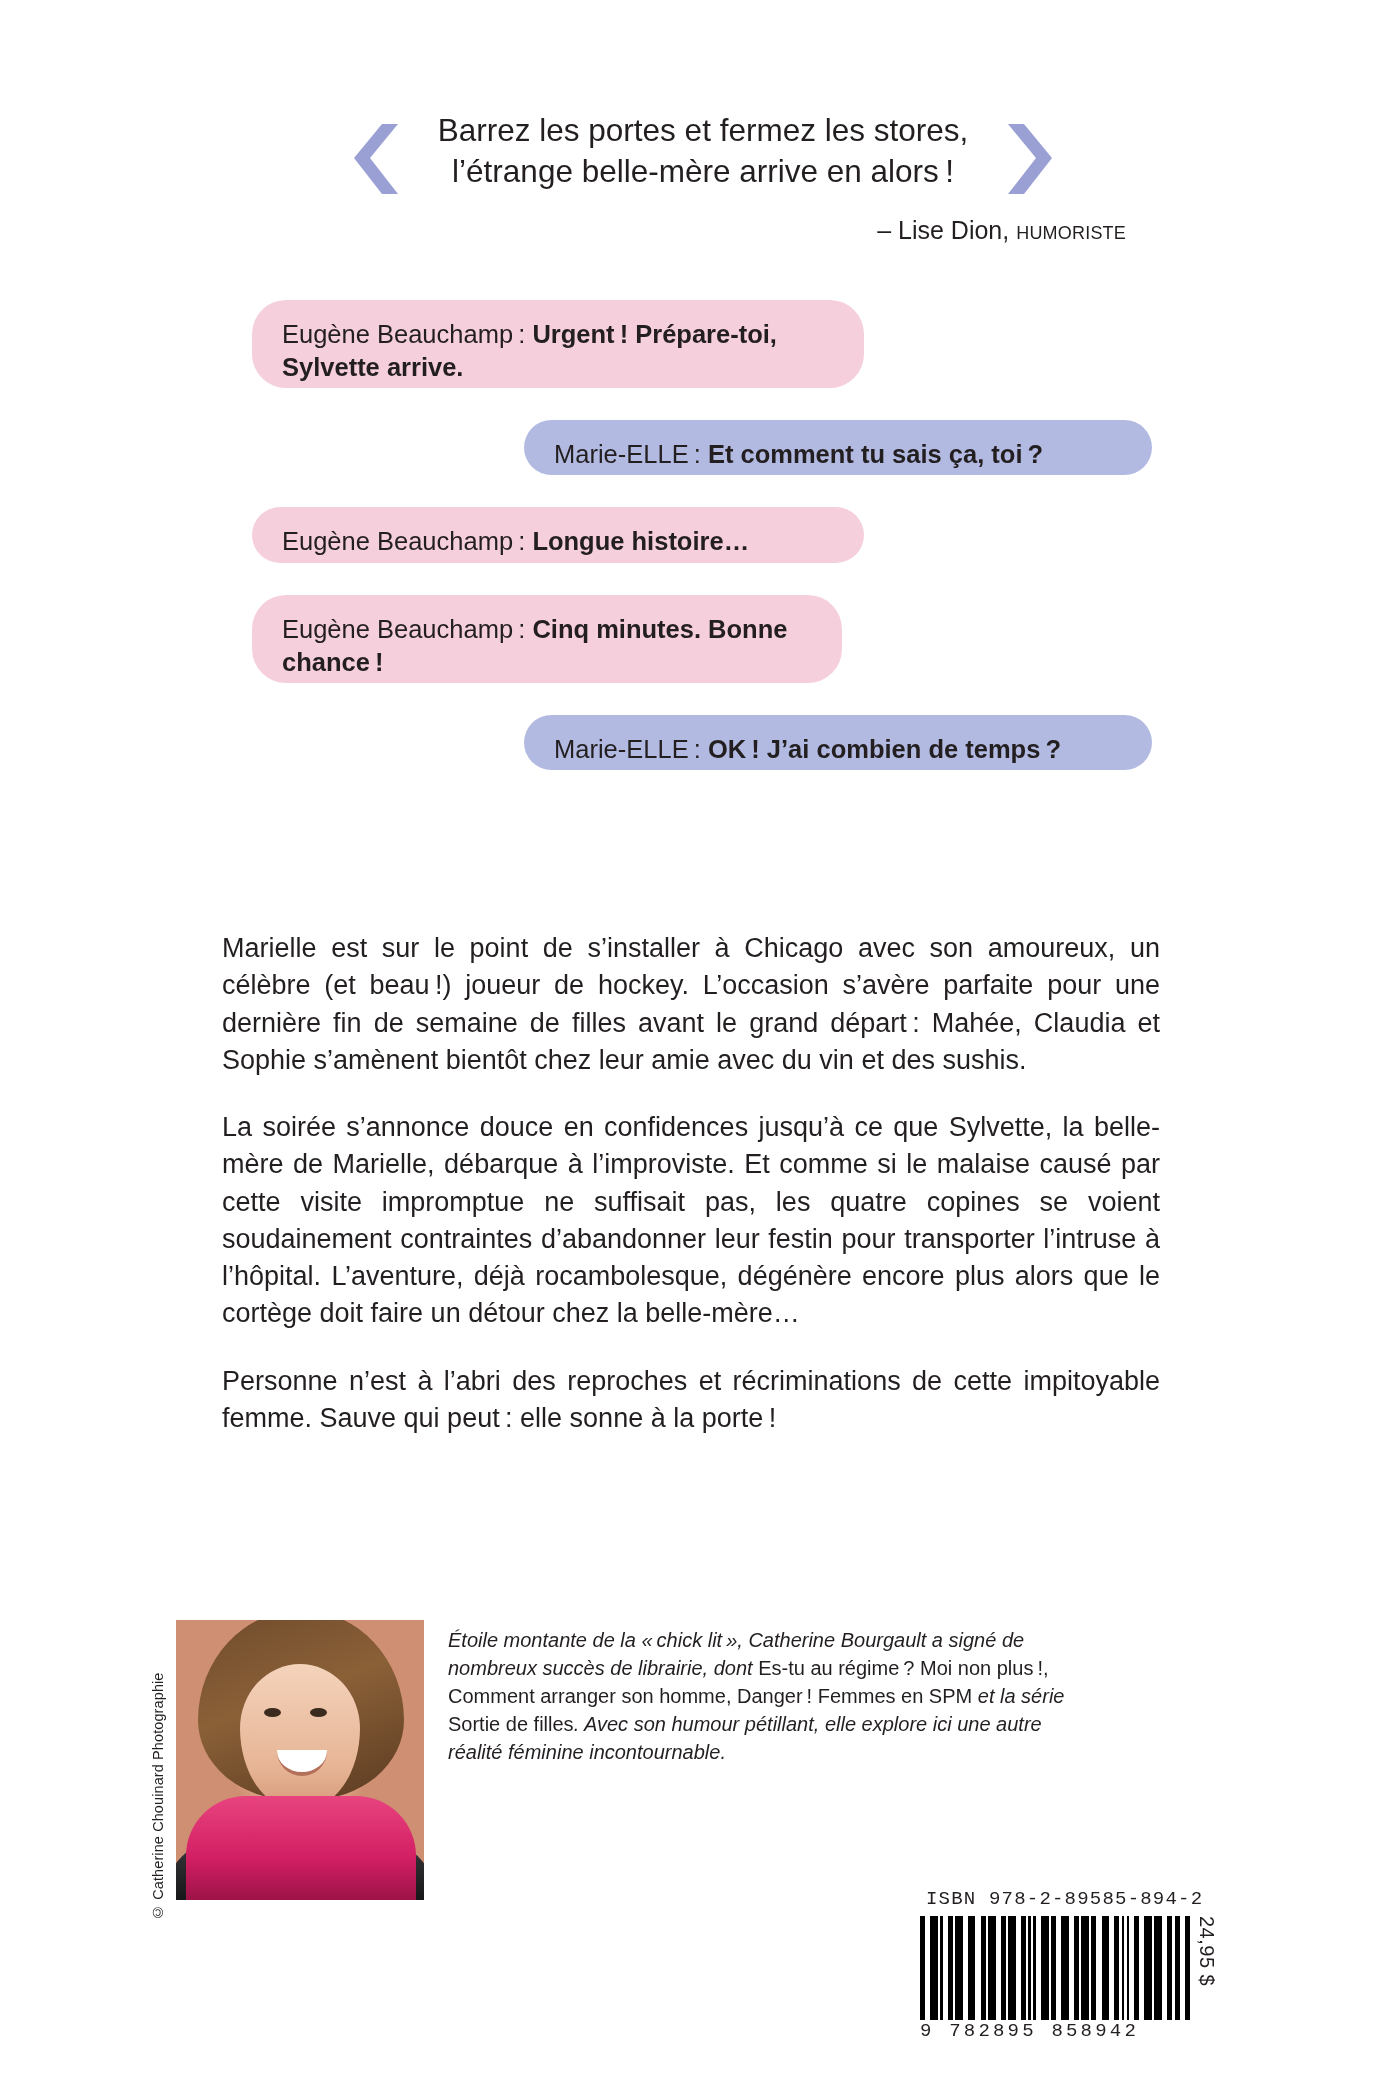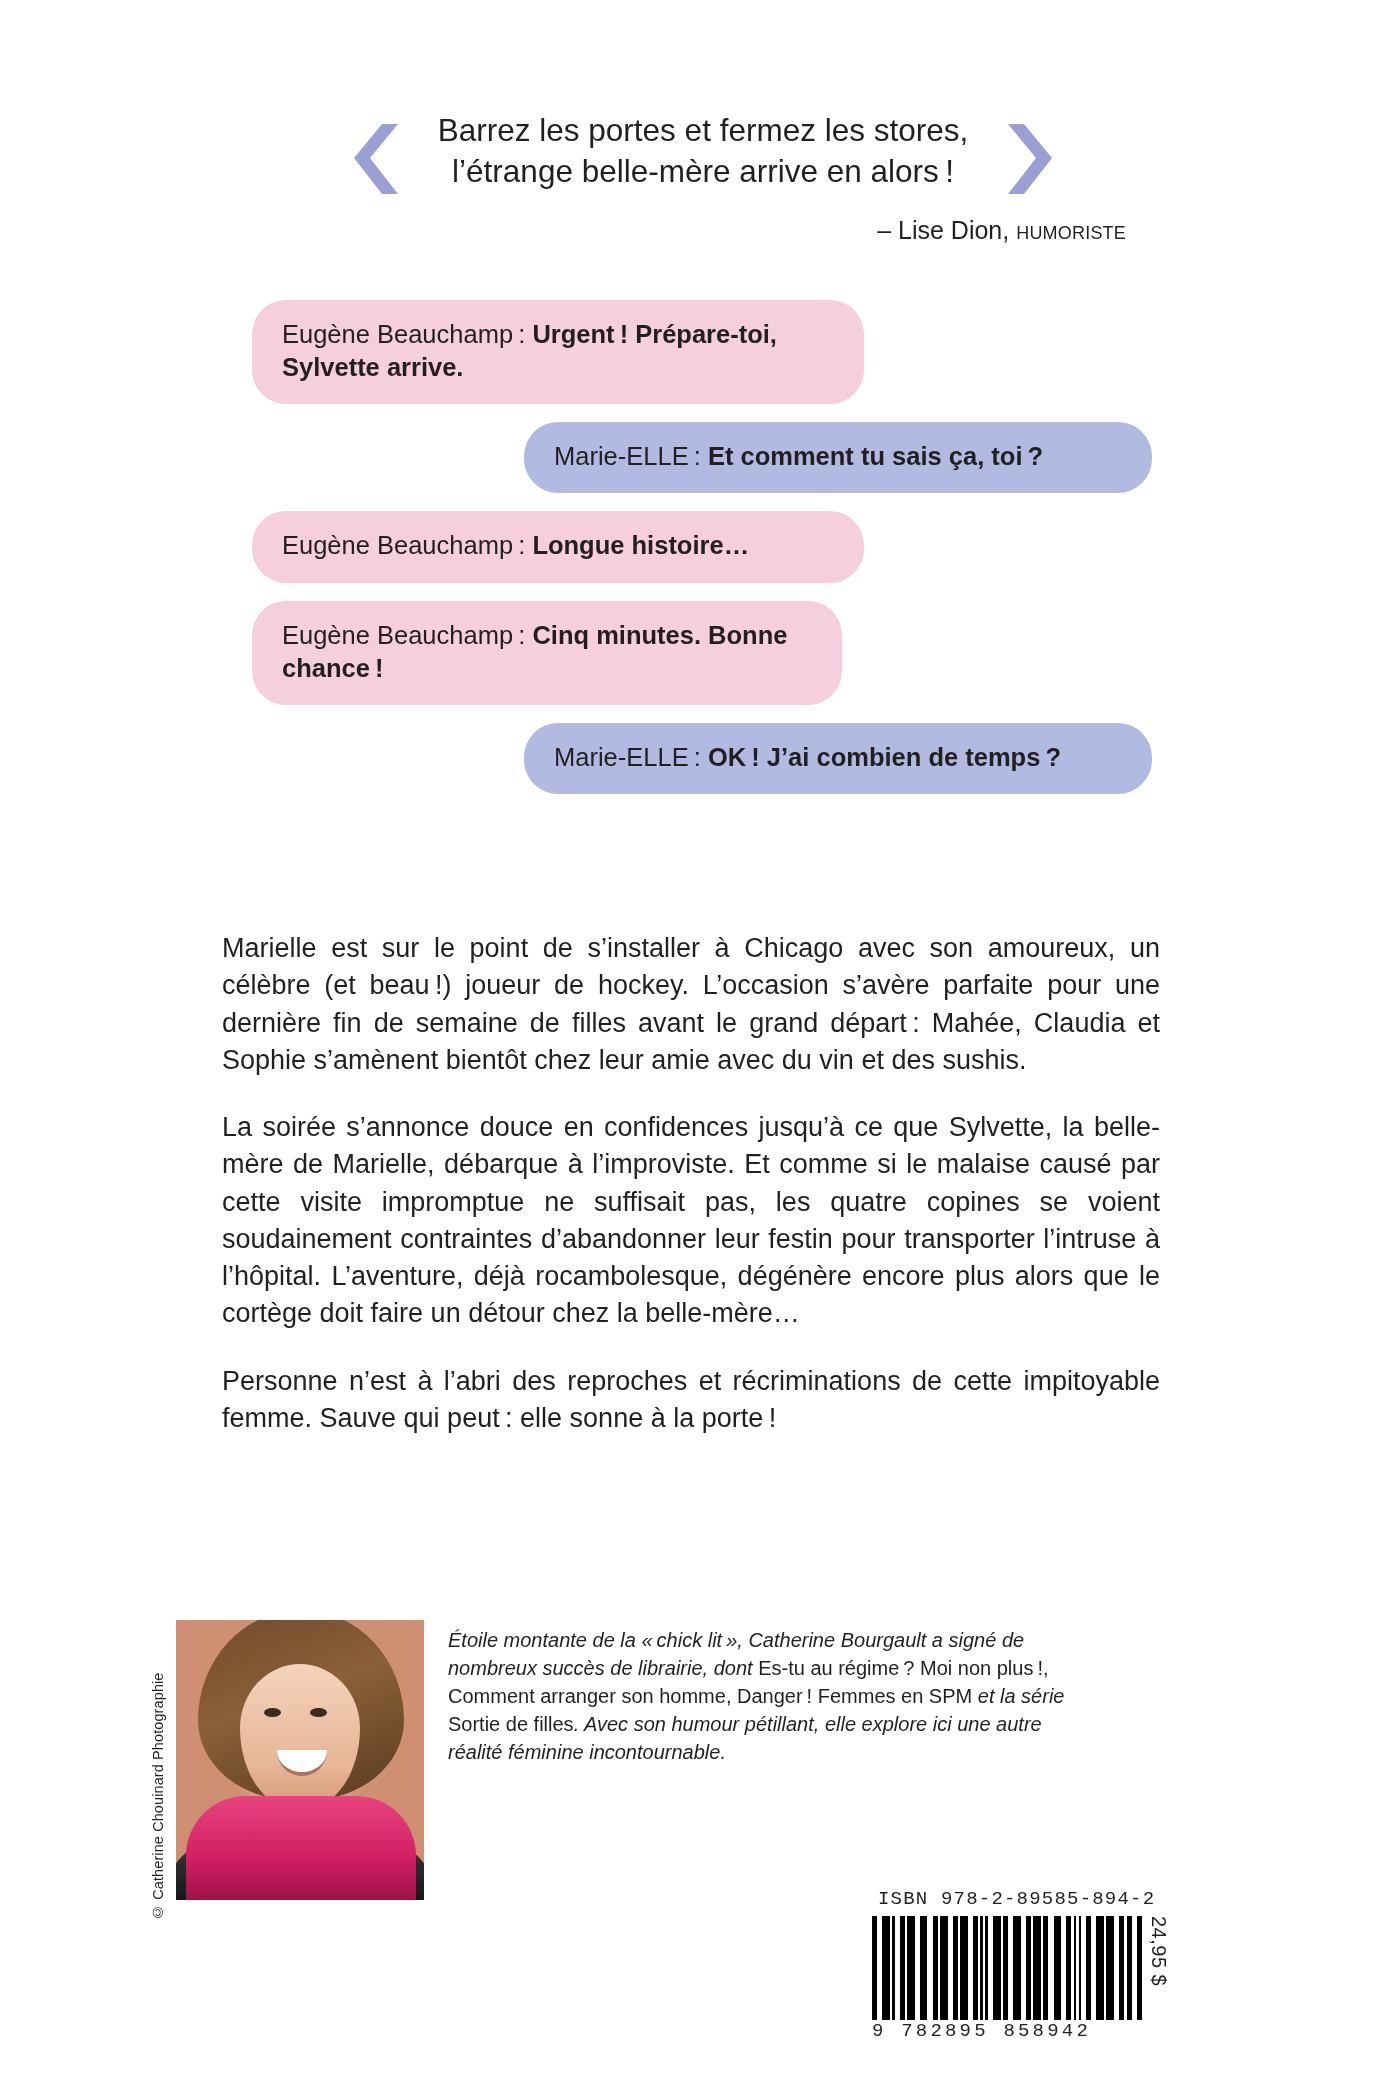--- a/index.html
+++ b/index.html
@@ -63,22 +63,22 @@
 
   
   .dialogue {
     position: absolute;
     left: 252px;
     top: 300px;
     width: 900px;
   }
   .bubble {
     border-radius: 34px;
-    padding: 18px 30px 20px 30px;
-    margin-bottom: 18px;
+    padding: 18px 30px 4px 30px;
+    margin-bottom: 32px;
     font-size: 25.5px;
     line-height: 1.30;
     color: #231f20;
     box-sizing: border-box;
   }
   .bubble .speaker { font-weight: 400; }
   .bubble .line { font-weight: 700; }
   .bubble.left {
     background: #f6cfdd;
     width: 612px;
@@ -201,21 +201,21 @@
     font-size: 20px;
     line-height: 1.40;
     color: #231f20;
   }
   .it { font-style: italic; }
   .ro { font-style: normal; }
 
   
   .isbn-area {
     position: absolute;
-    left: 828px;
+    left: 876px;
     top: 1888px;
     width: 320px;
     padding-left: 44px;
   }
   .isbn-text {
     font-family: "Liberation Mono", monospace;
     font-size: 19px;
     letter-spacing: 1.2px;
     color: #231f20;
     margin-bottom: 6px;

